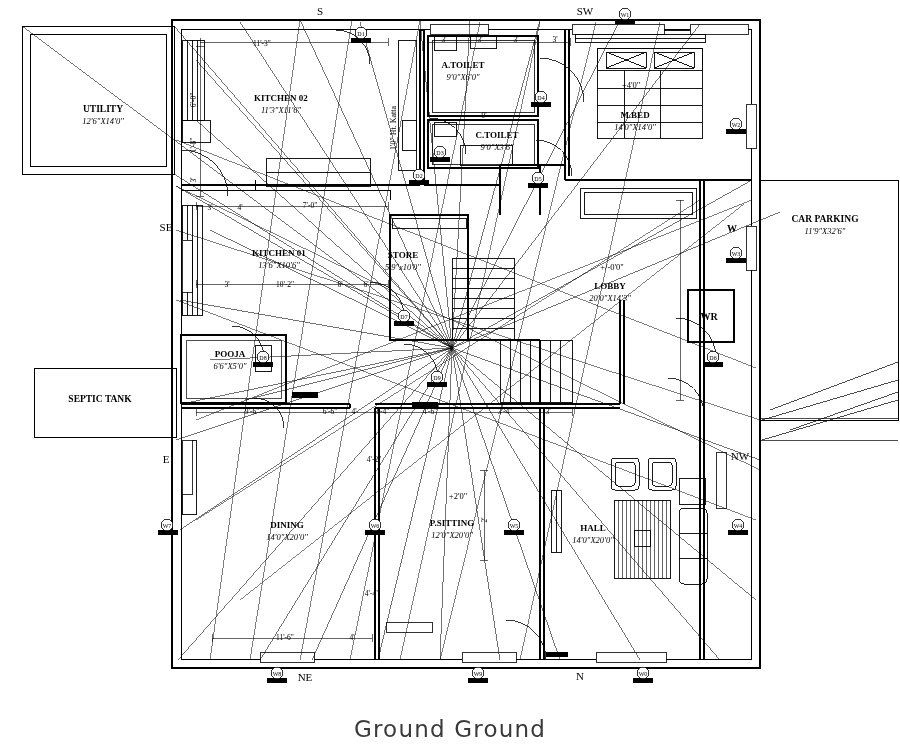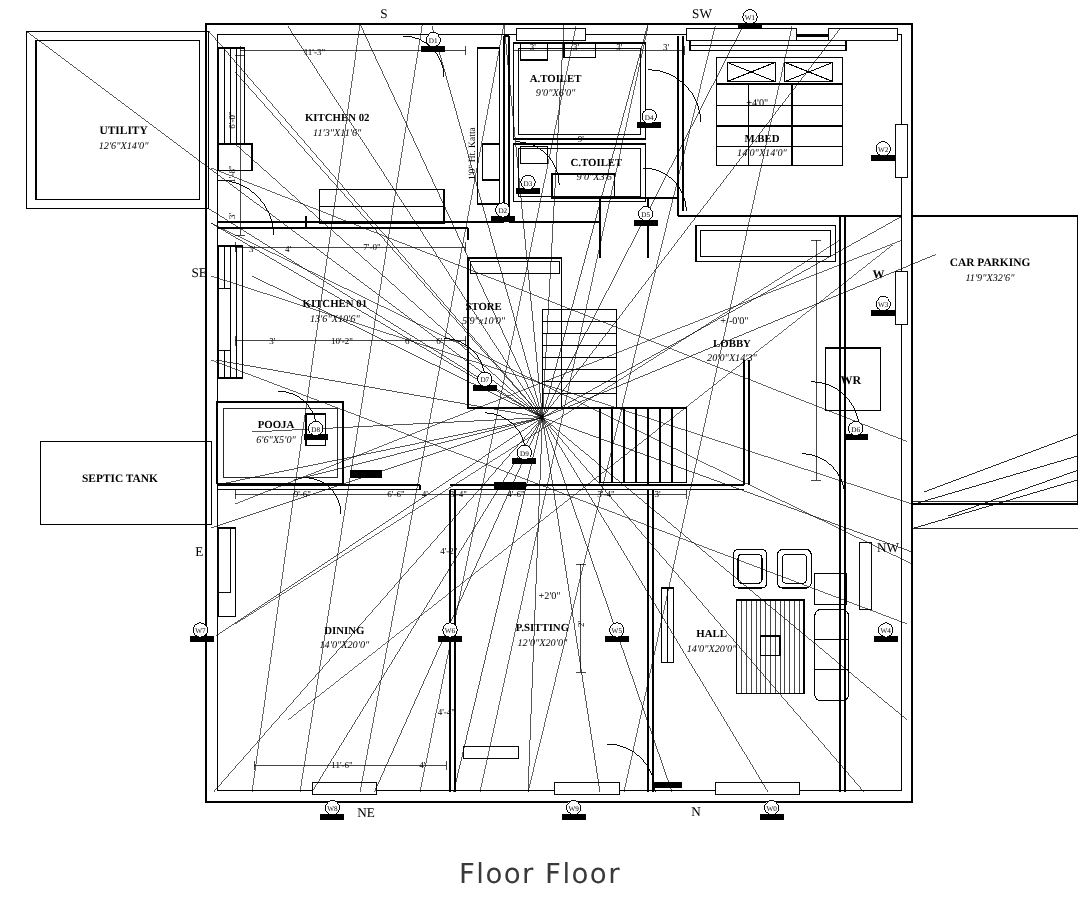--- a/index.html
+++ b/index.html
@@ -433,15 +433,15 @@
           <text x="478" y="675.6" text-anchor="middle" font-size="6" fill="#000" font-family="&quot;Liberation Serif&quot;,serif">W9</text>
         </g>
         <g>
           <circle cx="643" cy="673" r="6" fill="#fff" stroke="#000" stroke-width="0.8"></circle>
           <text x="643" y="675.6" text-anchor="middle" font-size="6" fill="#000" font-family="&quot;Liberation Serif&quot;,serif">W0</text>
         </g>
       </g>
 
 </svg>
 
-<div class="title">Floor Floor</div>
+<div class="title">Ground Ground</div>
 
 </div>
 
 </body></html>

